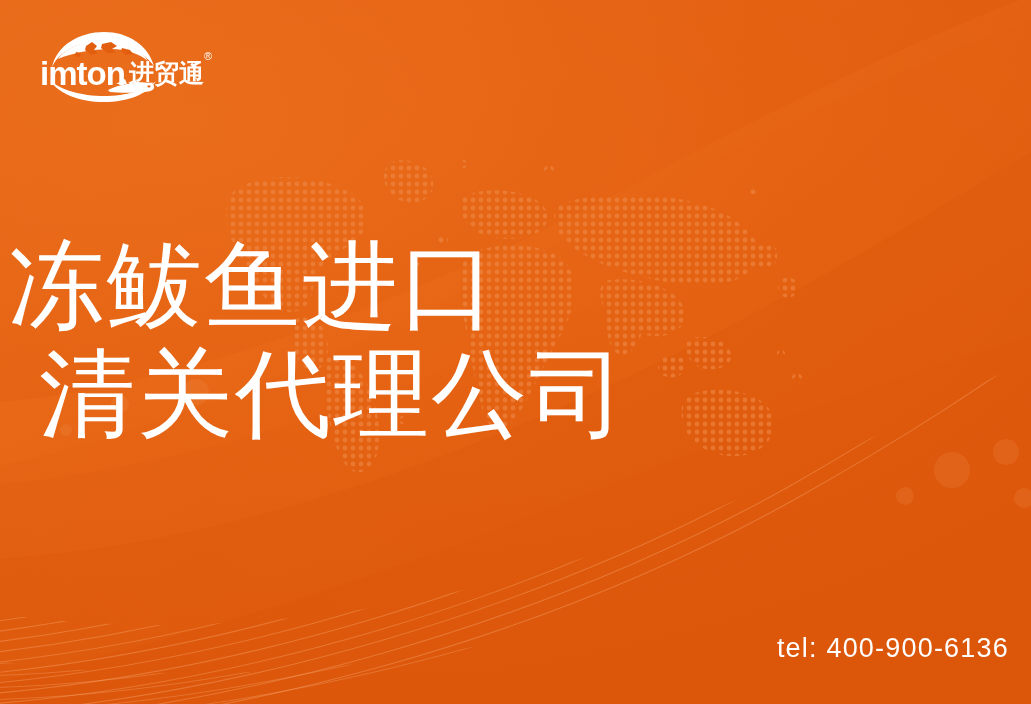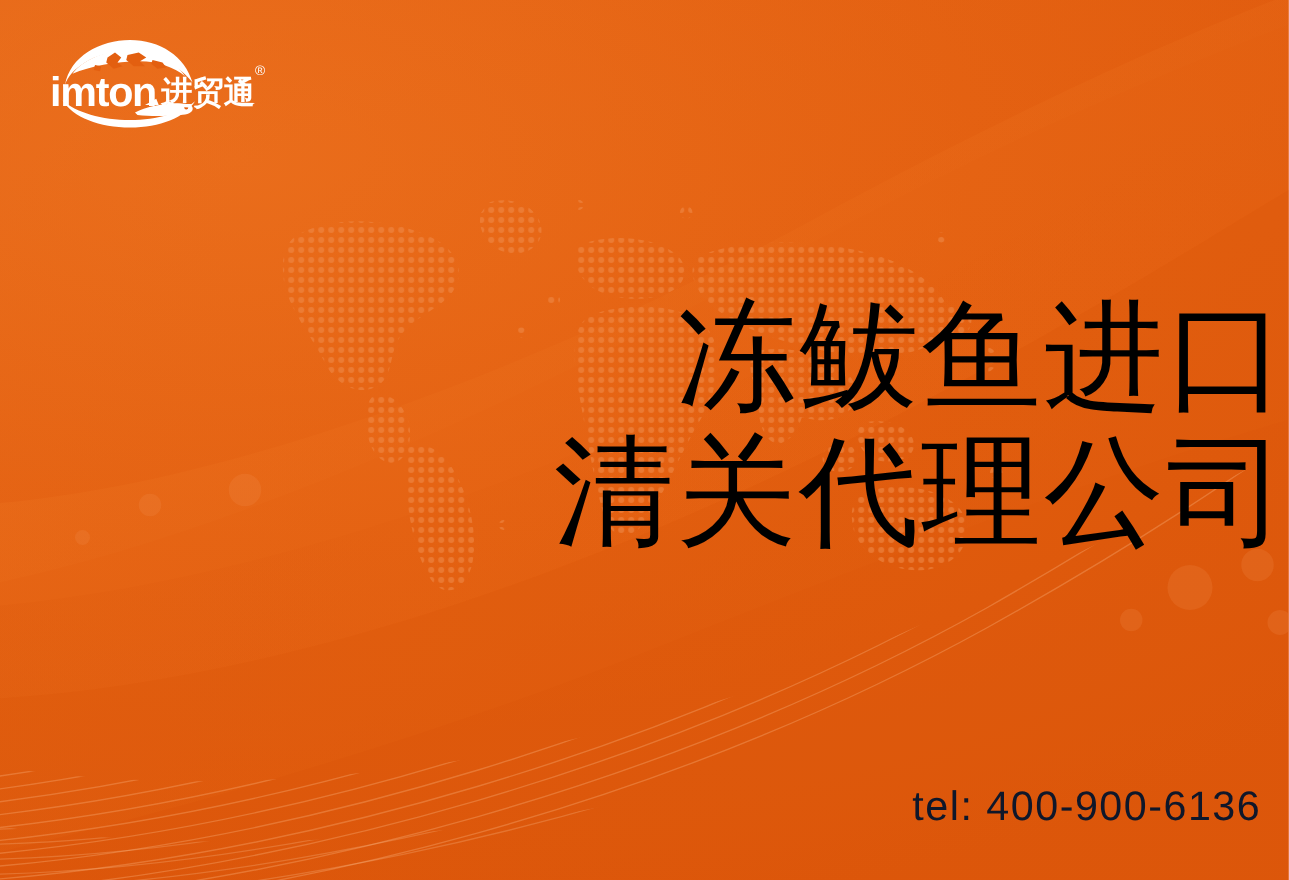--- a/index.html
+++ b/index.html
@@ -54,41 +54,41 @@
     height: 76px;
   }
   .logo svg { display:block; width:100%; height:100%; }
 
   
   .headline {
     position: absolute;
     left: 0;
     top: 232px;
     width: 1031px;
-    text-align: right;
-    color: #000000;
+    text-align: left;
+    color: #ffffff;
     line-height: 1.13;
     letter-spacing: 2px;
   }
   .headline .line {
     font-size: 96px;
     font-weight: 400;
     display: block;
     white-space: nowrap;
   }
   .headline .line-1 { padding-left: 8px; }
   .headline .line-2 { padding-left: 0px; margin-left: 39px; }
 
   
   .tel {
     position: absolute;
     right: 22px;
     bottom: 40px;
-    color: #0f172a;
-    font-size: 33px;
+    color: #ffffff;
+    font-size: 27px;
     letter-spacing: 1.2px;
     font-weight: 400;
     white-space: nowrap;
   }
 </style>
 </head>
 <body>
 
 <div id="poster">
 

